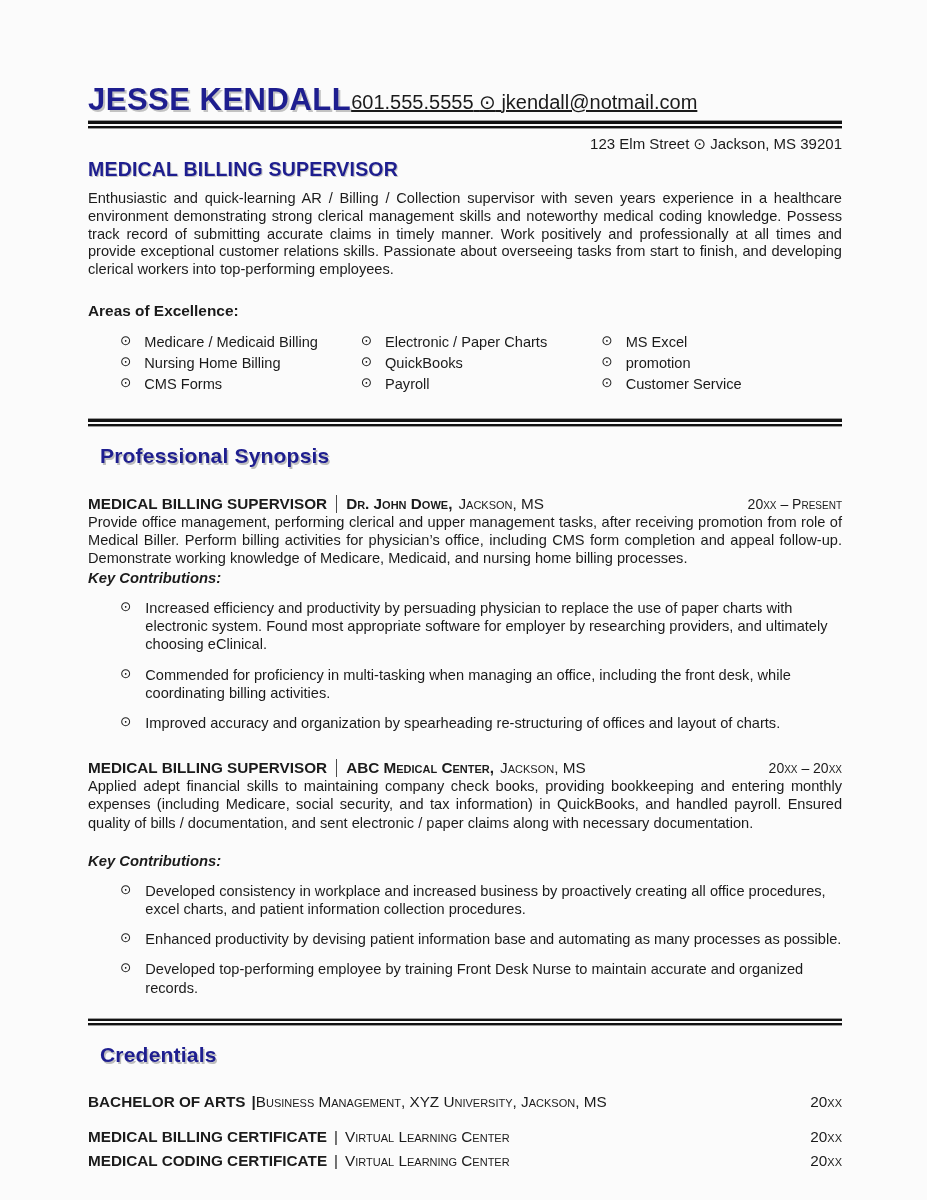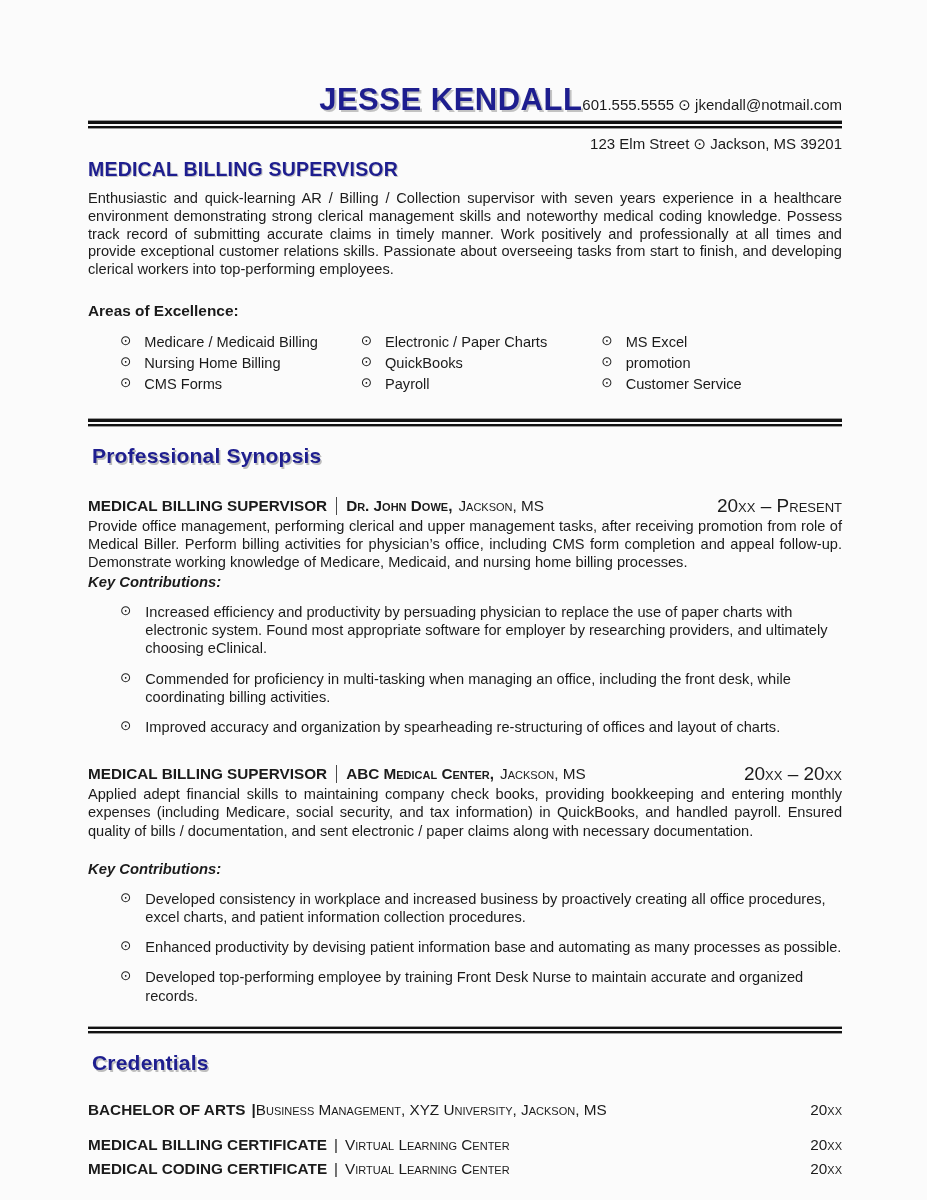--- a/index.html
+++ b/index.html
@@ -8,27 +8,27 @@
     box-sizing:border-box;
     width:927px; height:1200px;
     padding:84px 85px 40px 88px;
     background:#fbfbfb;
     font-family:"Liberation Sans","DejaVu Sans",sans-serif;
     color:#1b1b1b;
     overflow:hidden;
   }
 
   
-  .header-row { display:flex; justify-content:flex-end; align-items:flex-end; }
+  .header-row { display:flex; justify-content:flex-start; align-items:flex-end; }
   .name {
     margin:0; line-height:1;
     font-size:31px; font-weight:bold; letter-spacing:.5px;
     color:#1e1e8f; text-shadow:2px 2px 0 #c3c3c3;
   }
-  .contact { font-size:15px; padding-bottom:1px; white-space:nowrap; }
+  .contact { font-size:20px; padding-bottom:1px; white-space:nowrap;text-decoration:underline; }
 
   .rule { border-top:1px solid #9b9b9b; border-bottom:1px solid #9b9b9b; margin-top:5px; }
   .rule-inner { height:2px; border-top:3px solid #121212; border-bottom:2px solid #121212; }
   .rule.thin .rule-inner { border-top-width:2px; }
 
   .address { text-align:right; font-size:15px; margin-top:6px; }
 
   .doc-title {
     margin:5px 0 9px; font-size:19.5px; font-weight:bold;
     color:#1e1e8f; text-shadow:1px 1px 0 #c6c6c6; letter-spacing:.2px;
@@ -38,30 +38,30 @@
   
   .areas-heading { margin:23px 0 13px; font-size:15.4px; font-weight:bold; }
   .areas { display:flex; margin-left:32px; }
   .areas-col { width:256px; }
   .area-item { display:flex; gap:13px; font-size:14.6px; line-height:1.25; margin-bottom:3px; }
   .blt { flex:0 0 auto; font-size:13.5px; }
 
   
   .section-rule { margin-top:21px; }
   .section-heading {
-    margin:17px 4px 0; font-size:21px; font-weight:bold;
+    margin:17px 12px 0; font-size:21px; font-weight:bold;
     color:#1e1e8f; text-shadow:1.5px 1.5px 0 #bdbdbd; letter-spacing:.2px;
   }
 
   .job-header { display:flex; align-items:center; margin-top:27px; }
   .job-title { font-weight:bold; font-size:15.3px; white-space:nowrap; }
   .jsep { width:1px; height:18px; background:#4a4a4a; margin:0 9px; }
   .job-company { font-weight:bold; font-size:15.3px; font-variant:small-caps; margin-right:6px; white-space:nowrap; }
   .job-location { font-size:15.3px; font-variant:small-caps; white-space:nowrap; }
-  .job-dates { margin-left:auto; font-size:19px; font-variant:small-caps; white-space:nowrap;text-align:center; }
+  .job-dates { margin-left:auto; font-size:14px; font-variant:small-caps; white-space:nowrap;text-align:center; }
 
   .job-desc { margin:0 0 0; font-size:14.6px; line-height:1.24; text-align:justify; }
   .key-label { margin:3px 0 0; font-size:14.8px; font-weight:bold; font-style:italic; }
   .key-label.spaced { margin-top:21px; }
 
   .kc-list { margin:13px 0 0 32px; }
   .kc-item { display:flex; gap:14px; font-size:14.6px; line-height:1.25; margin-bottom:12px; }
 
   
   .cred-row { display:flex; align-items:flex-end; font-size:15.3px; }

